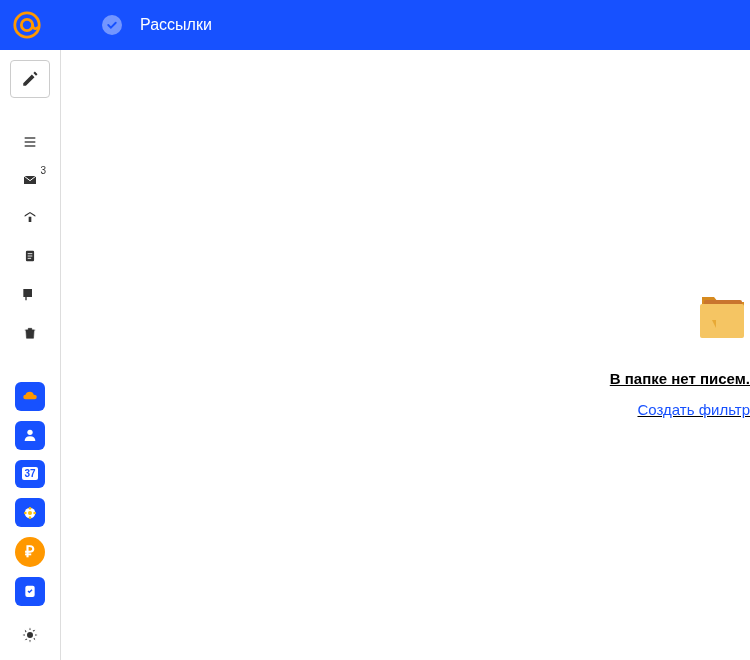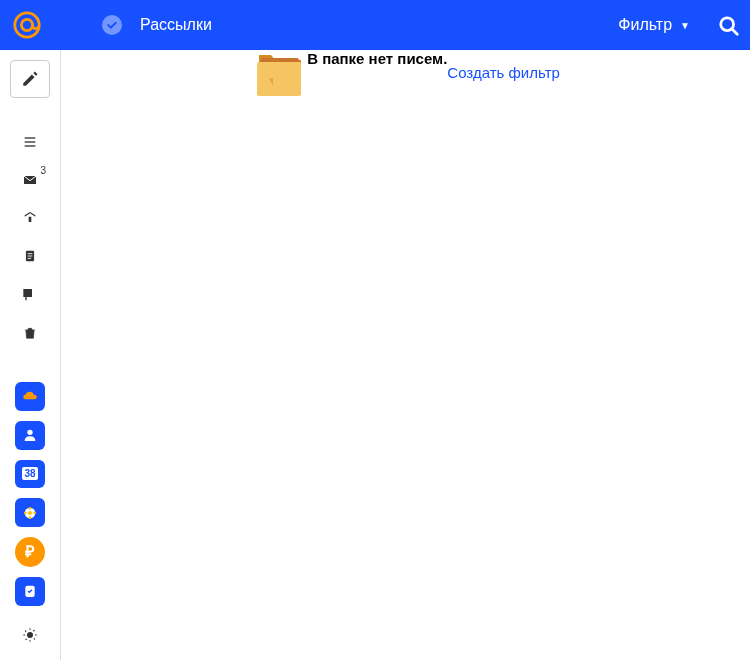--- a/index.html
+++ b/index.html
@@ -26,21 +26,21 @@
     .sidebar { width: 61px; border-right: 1px solid #ddd; display: flex; flex-direction: column; align-items: center; padding-top: 10px; }
     .compose-btn { width: 40px; height: 40px; border: 1px solid #ccc; border-radius: 4px; display: flex; align-items: center; justify-content: center; margin-bottom: 24px; background: #fff; }
     .nav-item { width: 40px; height: 40px; display: flex; align-items: center; justify-content: center; position: relative; color: #333; }
     .badge { position: absolute; top: 4px; right: 4px; font-size: 10px; color: #333; }
     .nav-spacer { flex: 1; min-height: 30px; }
     .app-btn { width: 30px; height: 30px; background: #1751ff; border-radius: 6px; display: flex; align-items: center; justify-content: center; margin-bottom: 10px; }
     .app-btn.orange { background: transparent; }
     .cal-text { background: white; color: #1751ff; font-size: 10px; font-weight: bold; padding: 1px 2px; border-radius: 2px; }
     .gear-item { width: 40px; height: 40px; display: flex; align-items: center; justify-content: center; margin-bottom: 6px; }
     
-    .content { flex: 1; display: flex; flex-direction: row; align-items: flex-start; justify-content: center; }
+    .content { flex: 1; display: flex; flex-direction: column; align-items: flex-end; justify-content: center; text-decoration: underline; }
     .folder-icon { width: 56px; height: 48px; margin-bottom: 30px; }
     .empty-text { font-size: 15px; color: #000; font-weight: bold; }
     .create-filter { font-size: 15px; color: #1751ff; margin-top: 14px; text-decoration: none; }
   </style>
 </head>
 <body>
 
 <div class="header">
   <div class="header-logo">
     <svg viewBox="0 0 32 32" width="30" height="30">
@@ -48,32 +48,20 @@
       <circle cx="16" cy="16" r="6" fill="none" stroke="#ff9800" stroke-width="3"></circle>
       <path d="M22 16 c0 3 2 5 5 3" fill="none" stroke="#ff9800" stroke-width="3" stroke-linecap="round"></path>
     </svg>
   </div>
   <div class="header-check">
     <svg viewBox="0 0 16 16" width="12" height="12">
         <path d="M3 8 L6.5 11.5 L13 5" stroke="#1751ff" stroke-width="2.5" fill="none" stroke-linecap="round"></path>
       </svg>
   </div>
   <div class="header-title">Рассылки</div>
-  <div class="header-right">
-    <div class="filter-btn">
-      <span>Фильтр</span>
-      <span class="filter-caret">▼</span>
-    </div>
-    <div class="search-icon">
-      <svg viewBox="0 0 24 24" width="22" height="22">
-          <circle cx="10" cy="10" r="7" fill="none" stroke="white" stroke-width="3"></circle>
-          <line x1="15" y1="15" x2="21" y2="21" stroke="white" stroke-width="3" stroke-linecap="round"></line>
-        </svg>
-    </div>
-  </div>
 </div>
 
 <div class="main">
   <div class="sidebar">
     <div class="compose-btn">
       <svg viewBox="0 0 24 24" width="18" height="18">
           <path d="M3 17.5 L3 21 L6.5 21 L18 9.5 L14.5 6 Z M20 7.5 L16.5 4 L18.5 2 L22 5.5 Z" fill="#333"></path>
         </svg>
     </div>
 
@@ -122,21 +110,21 @@
           <path d="M6 15 Q3 15 3 12 Q3 9 6 9 Q7 5 12 5 Q16 5 17 9 Q21 9 21 12 Q21 15 18 15 Z" fill="#ff9800"></path>
         </svg>
     </div>
     <div class="app-btn">
       <svg viewBox="0 0 24 24" width="16" height="16">
           <circle cx="12" cy="8" r="4" fill="white"></circle>
           <path d="M4 21 Q4 14 12 14 Q20 14 20 21 Z" fill="white"></path>
         </svg>
     </div>
     <div class="app-btn">
-      <span class="cal-text">38</span>
+      <span class="cal-text">37</span>
     </div>
     <div class="app-btn">
       <svg viewBox="0 0 24 24" width="16" height="16">
           <circle cx="12" cy="12" r="8" fill="white"></circle>
           <circle cx="12" cy="12" r="3" fill="#ffc107"></circle>
           <circle cx="12" cy="5" r="2" fill="#ffc107"></circle>
           <circle cx="12" cy="19" r="2" fill="#ffc107"></circle>
           <circle cx="5" cy="12" r="2" fill="#ffc107"></circle>
           <circle cx="19" cy="12" r="2" fill="#ffc107"></circle>
         </svg>

